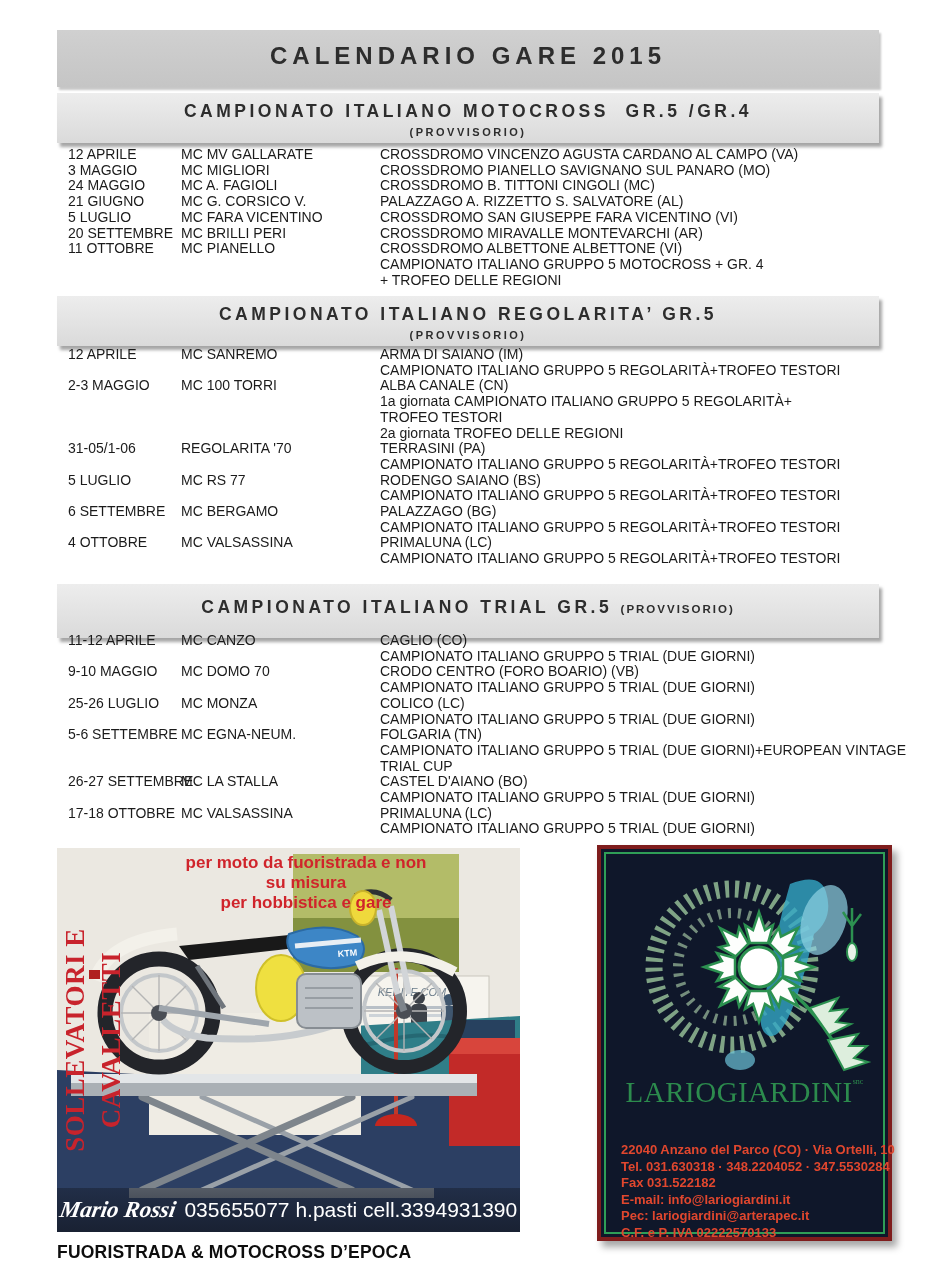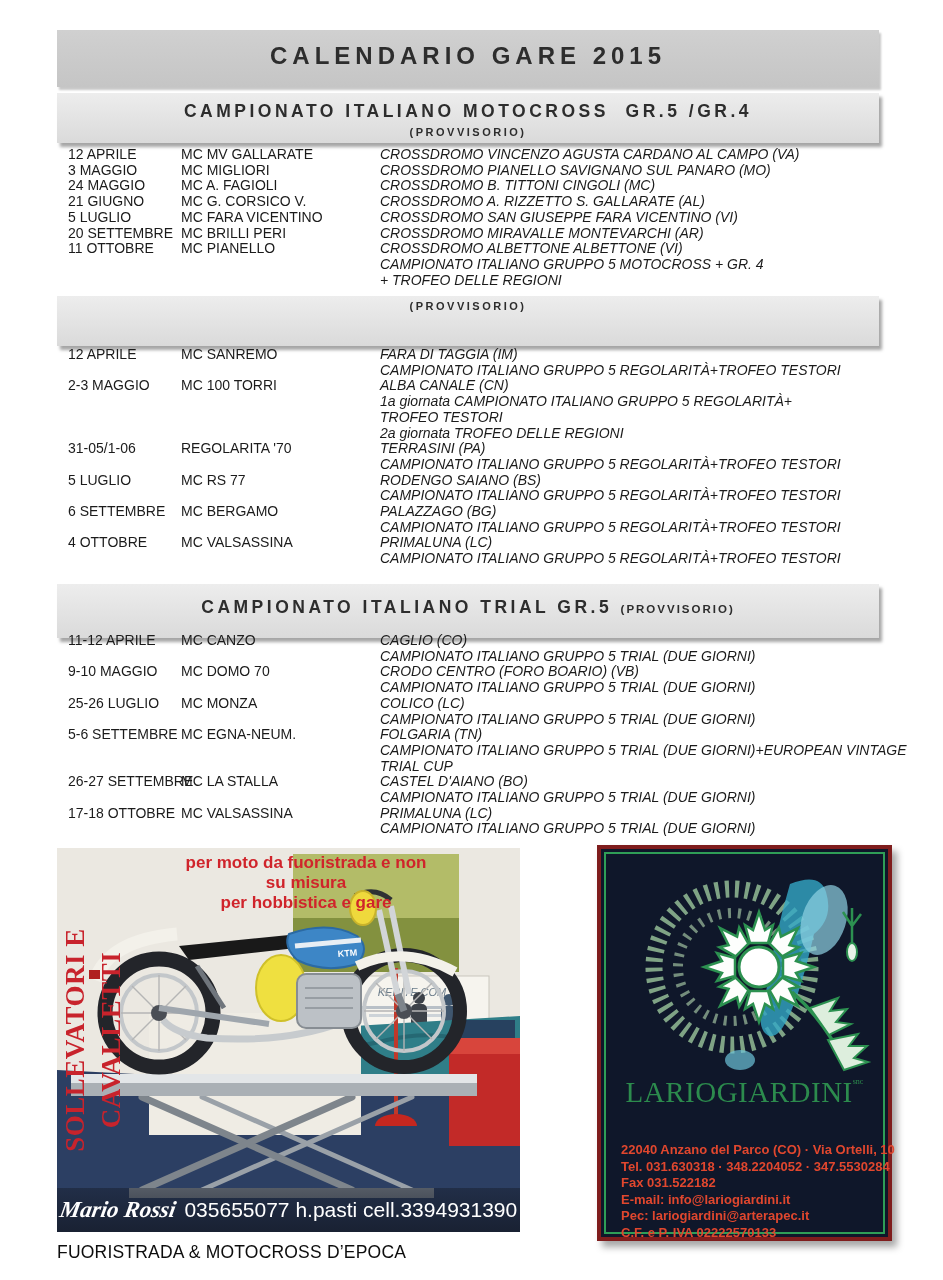--- a/index.html
+++ b/index.html
@@ -21,21 +21,21 @@
   .bar-trial{top:584px;height:54px;}
   .bar-trial .bar-title{padding-top:13px;}
 
   
   .events{position:absolute;left:68px;width:811px;font-size:14px;line-height:15.7px;}
   #events-0{top:147px;} #events-1{top:347px;} #events-2{top:633px;}
   .event-row{display:flex;align-items:flex-start;}
   .col-date{width:113px;flex:none;white-space:nowrap;}
   .col-club{width:199px;flex:none;white-space:nowrap;}
   .col-loc{flex:1;min-width:0;}
-  .col-loc div{white-space:nowrap;font-style:italic;}
+  .col-loc div{white-space:nowrap;}
 
   
   .lift-ad{position:absolute;left:57px;top:848px;width:463px;height:384px;overflow:hidden;background:#ebe8e1;}
   .lift-ad svg{position:absolute;inset:0;}
   .vertical-brand{position:absolute;left:0;top:0;width:384px;height:36px;line-height:36px;
       transform-origin:0 0;transform:rotate(-90deg) translateX(-384px);
       font-family:"Liberation Serif",serif;font-weight:bold;font-size:27px;color:#c8232c;
       text-align:center;letter-spacing:.5px;}
   .slogan{position:absolute;top:5px;left:43px;right:8px;text-align:center;
       color:#d0242b;font-weight:bold;font-size:17px;line-height:20px;}
@@ -51,21 +51,21 @@
       border:4px solid #7f1d1d;box-shadow:5px 6px 7px rgba(0,0,0,.35);}
   .garden-inner{position:absolute;inset:3px;border:2px solid #2f9e57;}
   .garden-flower{position:absolute;left:8px;top:8px;}
   .garden-brand{position:absolute;left:0;right:0;top:222px;text-align:center;
       font-family:"Liberation Serif",serif;font-size:29px;color:#2c8b4d;letter-spacing:.5px;}
   .garden-brand .snc{font-size:8px;vertical-align:18px;letter-spacing:0;}
   .garden-contact{position:absolute;left:15px;top:288px;right:6px;
       font-weight:bold;font-size:13px;line-height:16.5px;color:#e1472e;white-space:nowrap;}
 
   
-  .footer{position:absolute;left:57px;top:1242px;font-weight:normal;font-size:17.5px;
+  .footer{position:absolute;left:57px;top:1242px;font-weight:bold;font-size:17.5px;
       letter-spacing:.2px;color:#0d0d0d;}
 </style>
 </head>
 <body>
 
 <div class="page">
 
   <div class="bar bar-top">
     <div class="bar-title">CALENDARIO GARE 2015</div>
   </div>
@@ -93,21 +93,21 @@
         <div class="col-date">24 MAGGIO</div>
         <div class="col-club">MC A. FAGIOLI</div>
         <div class="col-loc">
           <div>CROSSDROMO B. TITTONI CINGOLI (MC)</div>
         </div>
       </div>
       <div class="event-row">
         <div class="col-date">21 GIUGNO</div>
         <div class="col-club">MC G. CORSICO V.</div>
         <div class="col-loc">
-          <div>CROSSDROMO A. RIZZETTO S. GALLARATE (AL)</div>
+          <div>PALAZZAGO A. RIZZETTO S. SALVATORE (AL)</div>
         </div>
       </div>
       <div class="event-row">
         <div class="col-date">5 LUGLIO</div>
         <div class="col-club">MC FARA VICENTINO</div>
         <div class="col-loc">
           <div>CROSSDROMO SAN GIUSEPPE FARA VICENTINO (VI)</div>
         </div>
       </div>
       <div class="event-row">
@@ -122,28 +122,29 @@
         <div class="col-club">MC PIANELLO</div>
         <div class="col-loc">
           <div>CROSSDROMO ALBETTONE ALBETTONE (VI)</div>
           <div>CAMPIONATO ITALIANO GRUPPO 5 MOTOCROSS + GR. 4</div>
           <div>+ TROFEO DELLE REGIONI</div>
         </div>
       </div>
     </div>
 
   <div class="bar bar-reg">
+    <div class="bar-title">CAMPIONATO ITALIANO REGOLARITA’ GR.5</div>
     <div class="bar-sub">(PROVVISORIO)</div>
   </div>
   <div class="events" id="events-1">
       <div class="event-row">
         <div class="col-date">12 APRILE</div>
         <div class="col-club">MC SANREMO</div>
         <div class="col-loc">
-          <div>FARA DI TAGGIA (IM)</div>
+          <div>ARMA DI SAIANO (IM)</div>
           <div>CAMPIONATO ITALIANO GRUPPO 5 REGOLARITÀ+TROFEO TESTORI</div>
         </div>
       </div>
       <div class="event-row">
         <div class="col-date">2-3 MAGGIO</div>
         <div class="col-club">MC 100 TORRI</div>
         <div class="col-loc">
           <div>ALBA CANALE (CN)</div>
           <div>1a giornata CAMPIONATO ITALIANO GRUPPO 5 REGOLARITÀ+</div>
           <div>TROFEO TESTORI</div>

